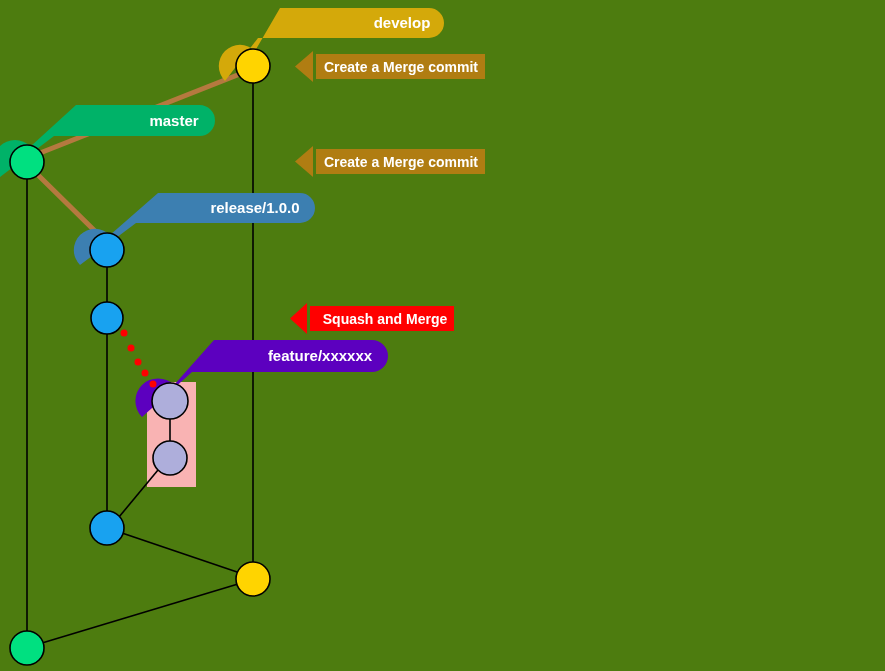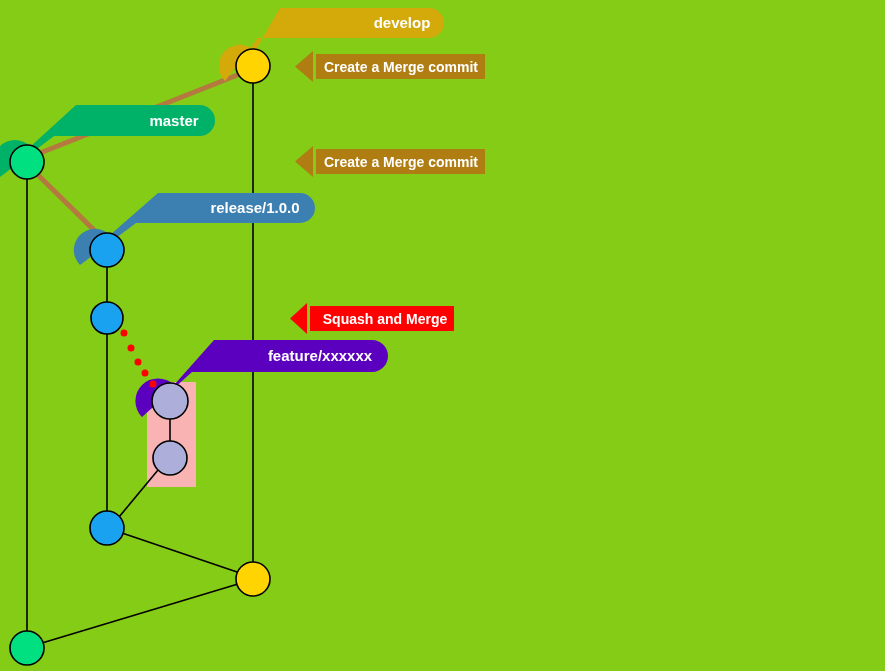--- a/index.html
+++ b/index.html
@@ -10,21 +10,21 @@
   body {
     width: 885px;
     height: 671px;
     overflow: hidden;
     font-family: "Liberation Sans", sans-serif;
   }
   #diagram-root {
     position: relative;
     width: 885px;
     height: 671px;
-    background: #84cc16;
+    background: #4d7c0f;
   }
   svg#git-graph {
     display: block;
     width: 885px;
     height: 671px;
   }
   .branch-label-text {
     font-family: "Liberation Sans", sans-serif;
     font-size: 15px;
     font-weight: bold;

